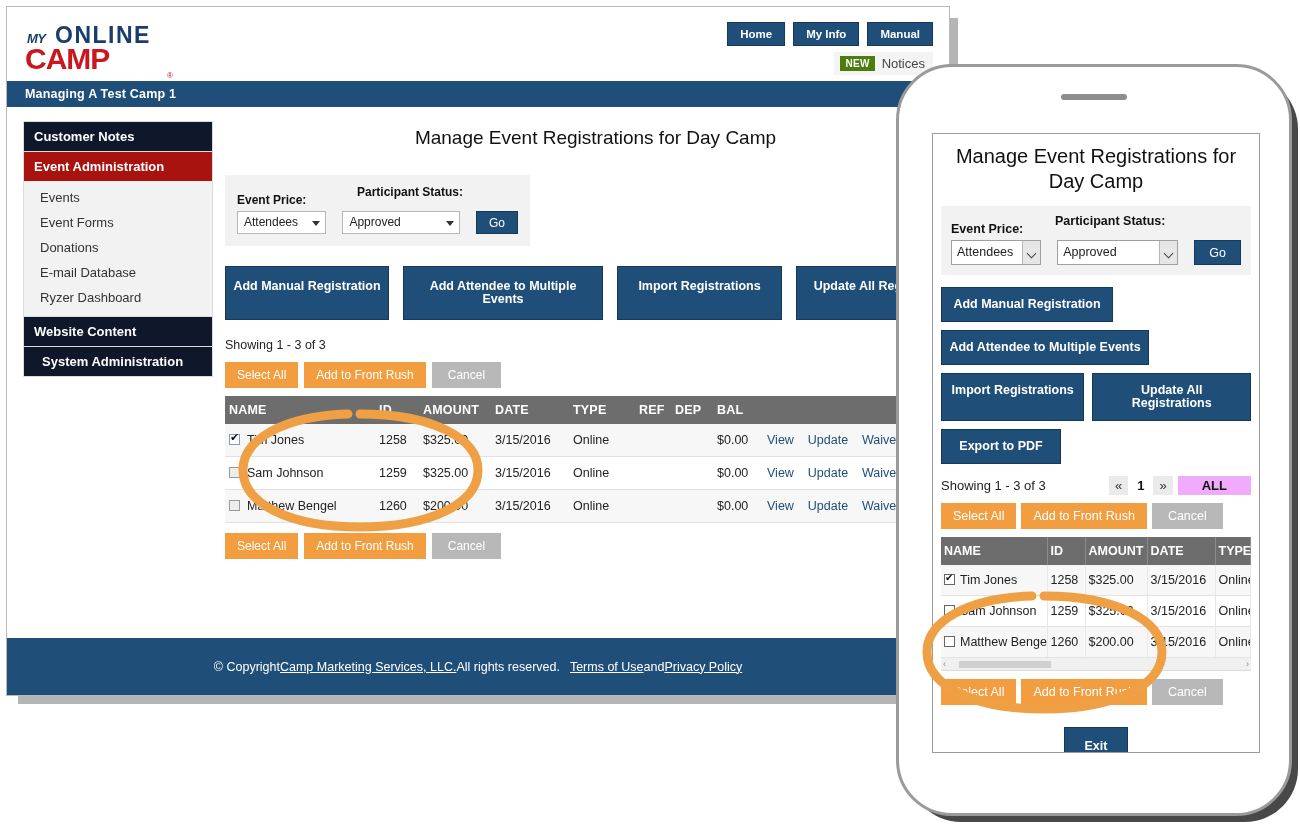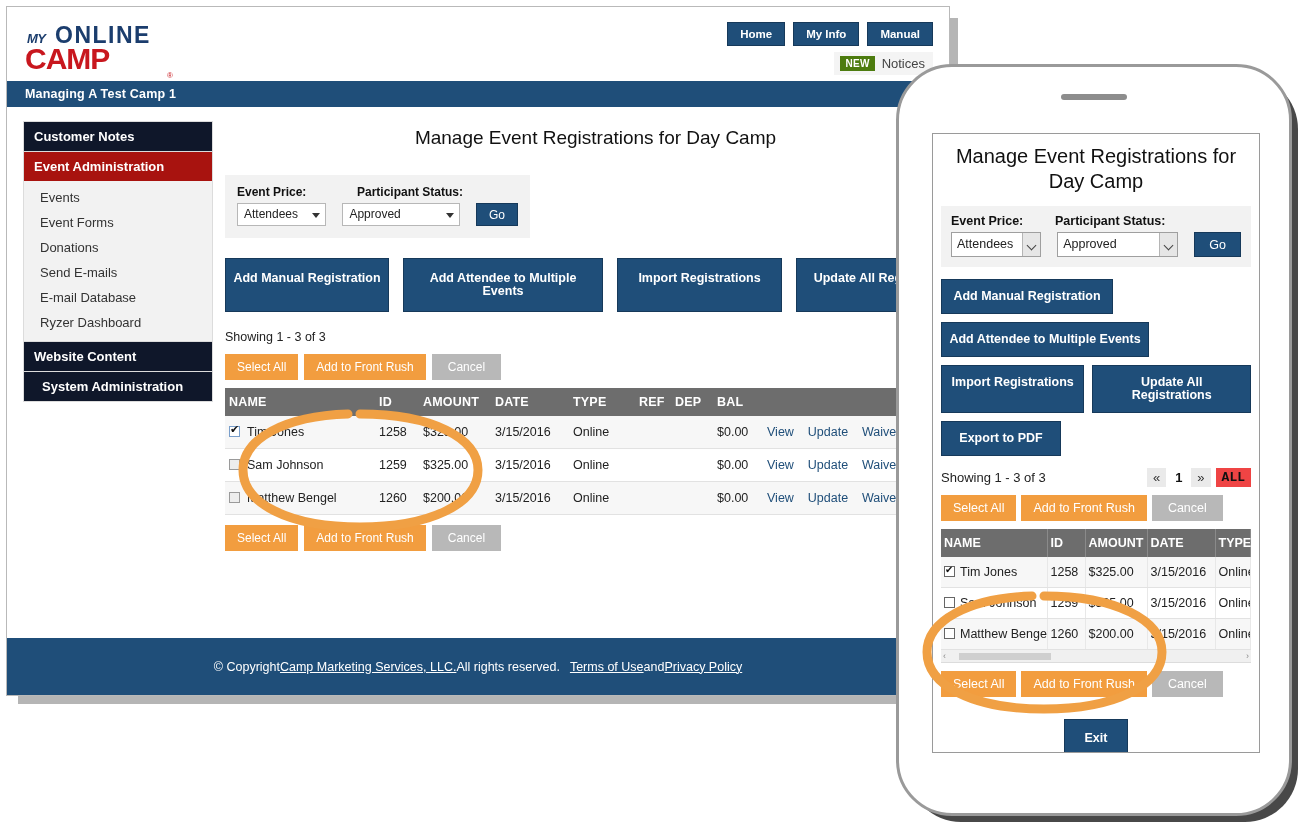--- a/index.html
+++ b/index.html
@@ -91,21 +91,21 @@
   .maincol { flex: 1; position: relative; padding: 0 14px 0 12px; }
   .page-title {
     text-align: center; font-size: 19px; color: #111; margin: 6px 0 0 0;
     font-weight: normal; padding-right: 10px;
   }
   .filter-box {
     margin-top: 26px; background: #f2f2f2; width: 305px;
     padding: 10px 12px 12px 12px;
   }
   .filter-labels { display: flex; gap: 22px; font-size: 12px; font-weight: bold; color: #111; margin-bottom: 4px; }
-  .filter-labels .fl1 { width: 98px; }
+  .filter-labels .fl1 { width: 98px; margin-top: 8px; }
   .filter-row { display: flex; gap: 16px; align-items: center; }
   .sel {
     position: relative; background: #fff; border: 1px solid #b7b7b7;
     font-size: 12px; color: #222; height: 23px; line-height: 21px; padding: 0 18px 0 6px;
   }
   .sel.w1 { width: 98px; }
   .sel.w2 { width: 130px; }
   .sel .caret {
     position: absolute; right: 5px; top: 9px;
     border-left: 4px solid transparent; border-right: 4px solid transparent;
@@ -223,21 +223,21 @@
   }
   .mb-full1 { width: 172px; } .mb-full2 { width: 208px; }
   .mb-half1 { width: 150px; } .mb-half2 { width: 166px; }
   .mb-pdf { width: 120px; }
   .m-row2 { display: flex; gap: 8px; }
   .m-showing-row { display: flex; align-items: center; justify-content: space-between; margin-top: 12px; }
   .m-showing { font-size: 13px; color: #222; }
   .m-pager { display: flex; align-items: center; gap: 5px; font-size: 13px; }
   .m-pager .pg { background: #eaeaea; color: #333; padding: 2px 6px; cursor: pointer; }
   .m-pager .pgnum { font-weight: bold; color: #111; padding: 2px 4px; cursor: pointer; }
-  .m-pager .pgall { background: #ef4444; color: #111; font-weight: bold; padding: 2px 6px; cursor: pointer; font-family: Liberation Mono, monospace; }
+  .m-pager .pgall { background: #f0abfc; color: #111; font-weight: bold; padding: 2px 24px; cursor: pointer; }
   .m-orange-row { display: flex; gap: 5px; margin-top: 8px; }
   .m-org {
     background: #f29d3f; color: #fff; font-size: 12.5px; padding: 6px 12px; cursor: pointer; line-height: 14px;
   }
   .m-gray {
     background: #b8b8b8; color: #fff; font-size: 12.5px; padding: 6px 16px; cursor: pointer; line-height: 14px;
   }
   table.mreg { width: 100%; border-collapse: collapse; margin-top: 8px; table-layout: fixed; }
   table.mreg thead th {
     background: #6d6d6d; color: #fff; font-size: 12.5px; font-weight: bold;
@@ -311,21 +311,20 @@
         <div class="side-hd">
           <span>Customer Notes</span>
         </div>
         <div class="side-hd active">
           <span>Event Administration</span>
         </div>
         <div class="side-sub">
           <div class="s-item">Events</div>
           <div class="s-item">Event Forms</div>
           <div class="s-item">Donations</div>
-          <div class="s-item">Send E-mails</div>
           <div class="s-item">E-mail Database</div>
           <div class="s-item">Ryzer Dashboard</div>
         </div>
         <div class="side-hd">
           <span>Website Content</span>
         </div>
         <div class="side-hd last">
           <span>System Administration</span>
         </div>
       </div>

